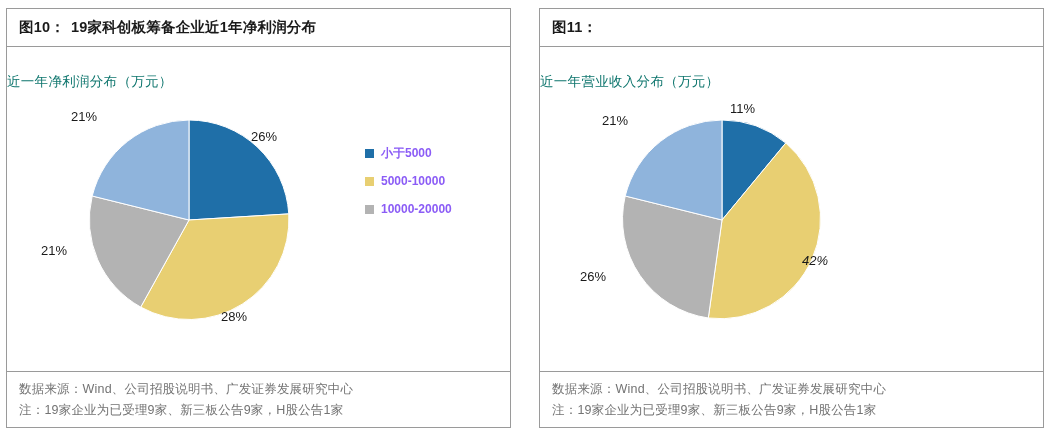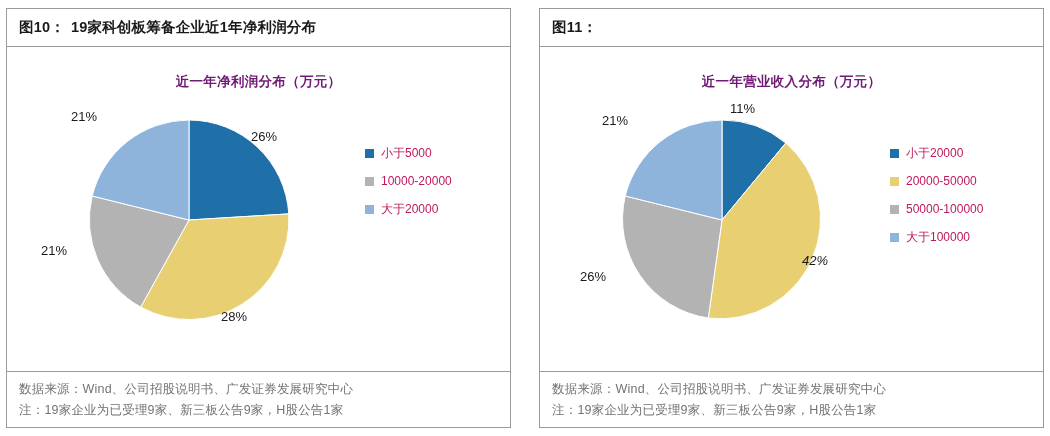--- a/index.html
+++ b/index.html
@@ -44,45 +44,46 @@
     position: relative;
     flex: 1 1 auto;
     border-bottom: 1px solid #9a9a9a;
     overflow: hidden;
   }
   .chart-title {
     position: absolute;
     top: 26px;
     left: 0;
     width: 100%;
-    text-align: center;
+    text-align: left;
     font-size: 13.5px;
-    color: #701a75;
-    font-weight: bold;
+    color: #0f766e;
+    font-weight: normal;
     letter-spacing: 0.3px;
   }
   .pie-wrap {
     position: absolute;
     top: 58px;
     left: 22px;
     width: 320px;
     height: 230px;
   }
   .pie-svg { display: block; }
   .pct {
     position: absolute;
     font-size: 13px;
     color: #1a1a1a;
     white-space: nowrap;
   }
   .legend {
     position: absolute;
     top: 92px;
     font-size: 12px;
-    color: #be185d;
+    color: #8b5cf6;
+    font-weight: bold;
   }
   .legend-row {
     display: flex;
     align-items: center;
     height: 28px;
     white-space: nowrap;
   }
   .legend-swatch {
     width: 9px; height: 9px;
     margin-right: 7px;
@@ -127,26 +128,26 @@
         <div class="pct" style="left: 12px; top: 138px;">21%</div>
         <div class="pct" style="left: 42px; top: 4px;">21%</div>
       </div>
 
       <div class="legend" style="left: 358px;">
         <div class="legend-row">
           <span class="legend-swatch" style="background:#1f6fa8;"></span>
           <span>小于5000</span>
         </div>
         <div class="legend-row">
+          <span class="legend-swatch" style="background:#e8cf72;"></span>
+          <span>5000-10000</span>
+        </div>
+        <div class="legend-row">
           <span class="legend-swatch" style="background:#b3b3b3;"></span>
           <span>10000-20000</span>
-        </div>
-        <div class="legend-row">
-          <span class="legend-swatch" style="background:#8fb4dc;"></span>
-          <span>大于20000</span>
         </div>
       </div>
     </div>
 
     <div class="footer">
       <div class="footer-line">数据来源：Wind、公司招股说明书、广发证券发展研究中心</div>
       <div class="footer-line">注：19家企业为已受理9家、新三板公告9家，H股公告1家</div>
     </div>
   </div>
 
@@ -169,38 +170,20 @@
 
           <path d="M 160 115 L 63.2 91.0 A 100 100 0 0 1 160 15 Z" fill="#8fb4dc" stroke="#ffffff" stroke-width="1"></path>
         </svg>
 
         <div class="pct" style="left: 168px; top: -4px;">11%</div>
         <div class="pct" style="left: 240px; top: 148px; font-style: italic;">42%</div>
         <div class="pct" style="left: 18px; top: 164px;">26%</div>
         <div class="pct" style="left: 40px; top: 8px;">21%</div>
       </div>
 
-      <div class="legend" style="left: 350px;">
-        <div class="legend-row">
-          <span class="legend-swatch" style="background:#1f6fa8;"></span>
-          <span>小于20000</span>
-        </div>
-        <div class="legend-row">
-          <span class="legend-swatch" style="background:#e8cf72;"></span>
-          <span>20000-50000</span>
-        </div>
-        <div class="legend-row">
-          <span class="legend-swatch" style="background:#b3b3b3;"></span>
-          <span>50000-100000</span>
-        </div>
-        <div class="legend-row">
-          <span class="legend-swatch" style="background:#8fb4dc;"></span>
-          <span>大于100000</span>
-        </div>
-      </div>
     </div>
 
     <div class="footer">
       <div class="footer-line">数据来源：Wind、公司招股说明书、广发证券发展研究中心</div>
       <div class="footer-line">注：19家企业为已受理9家、新三板公告9家，H股公告1家</div>
     </div>
   </div>
 
 </div>
 

